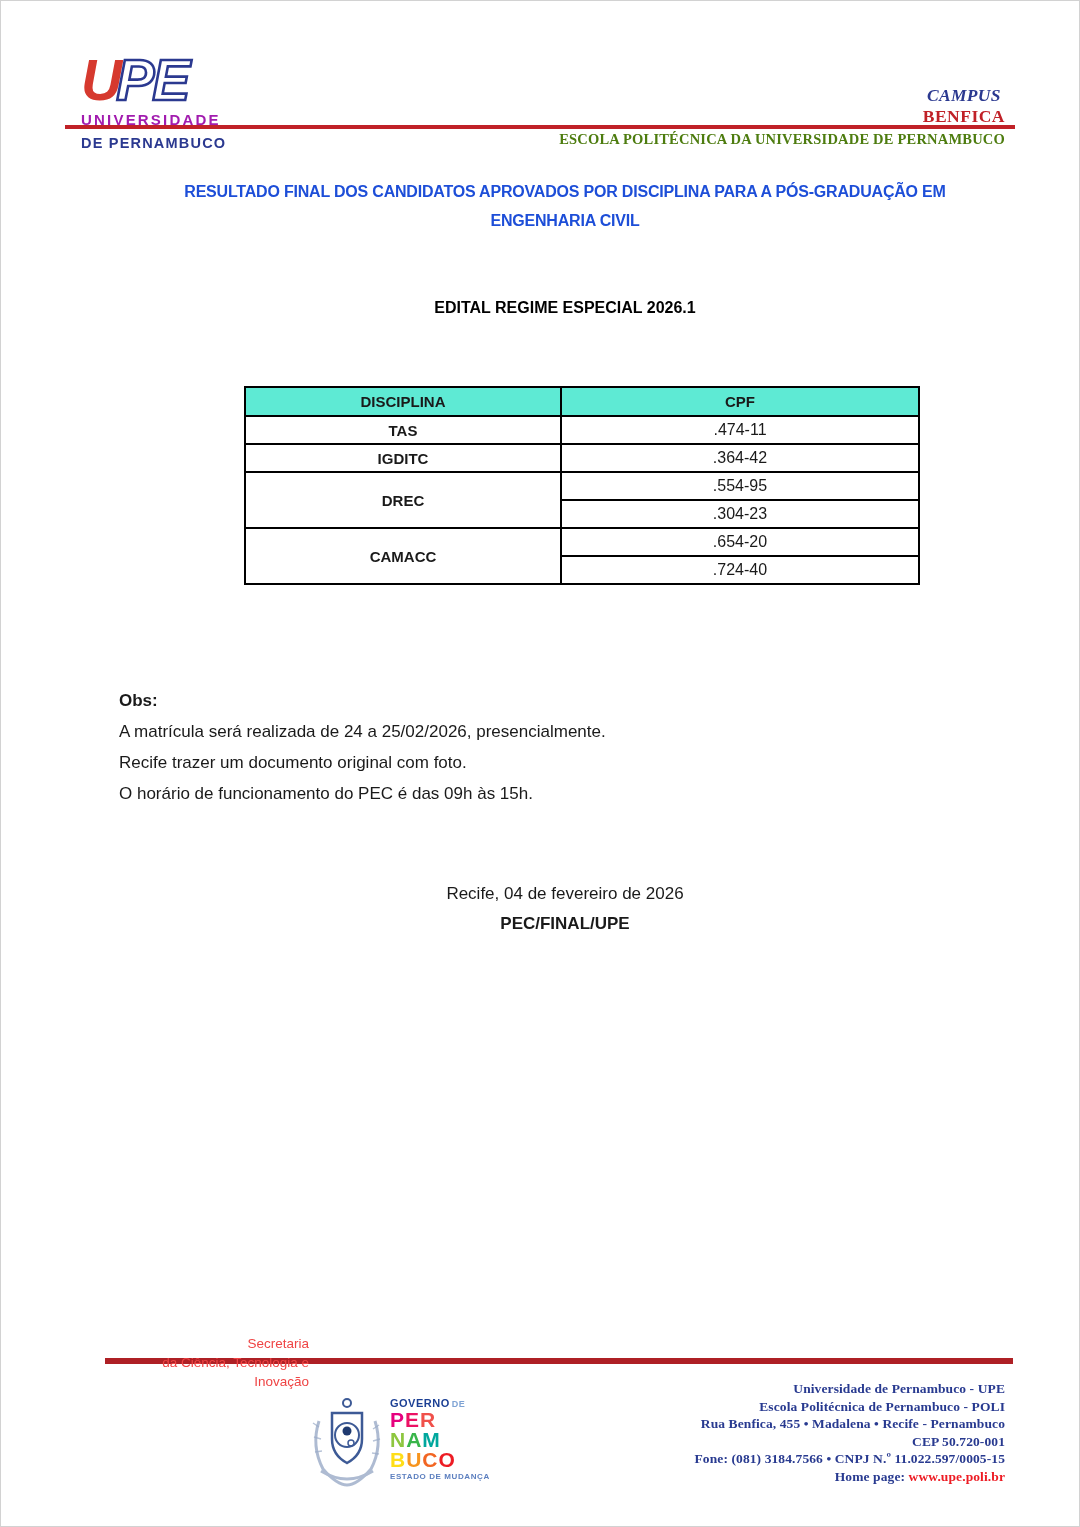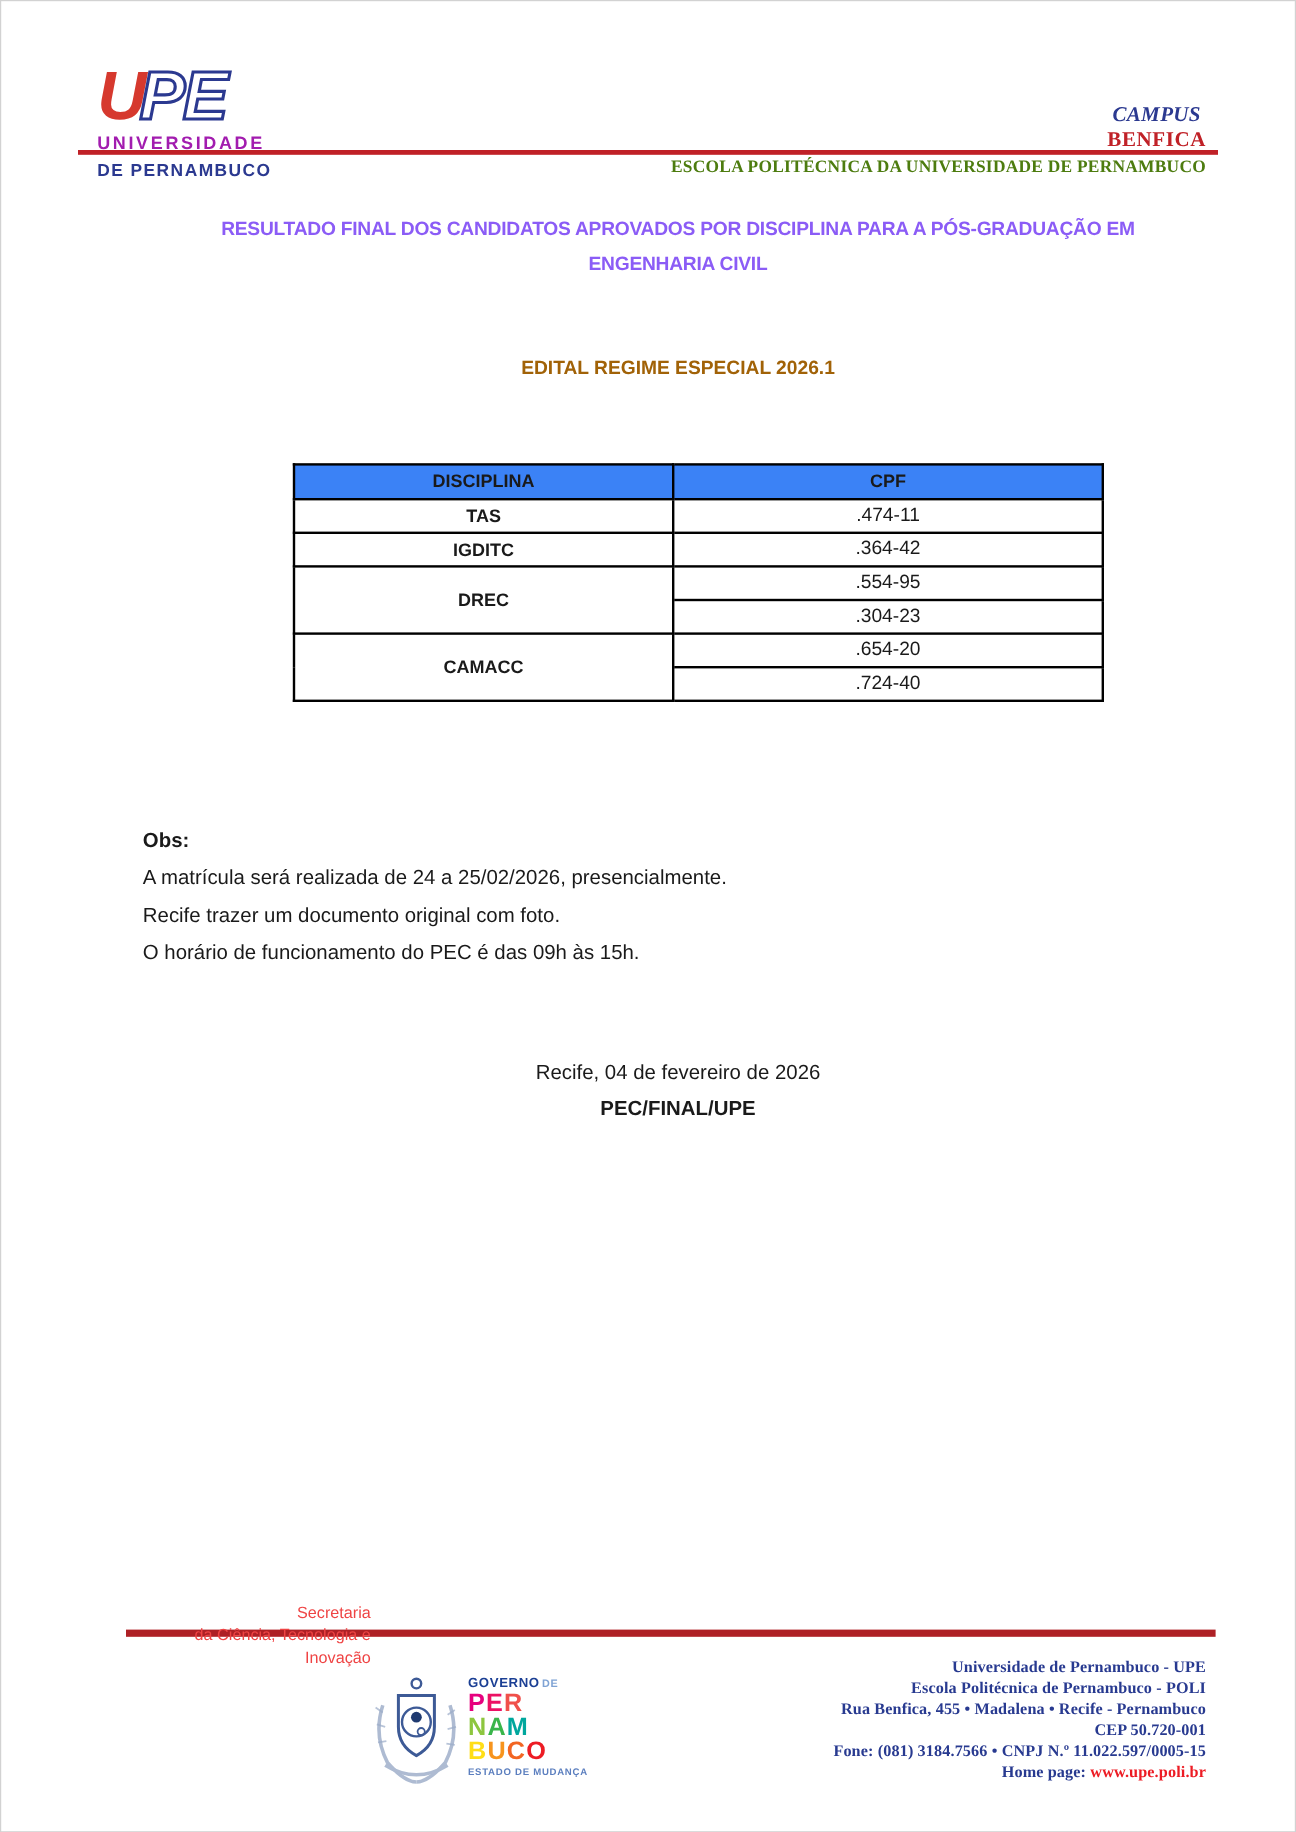--- a/index.html
+++ b/index.html
@@ -20,29 +20,29 @@
   .red-rule { position:absolute; left:64px; top:124px; width:950px; height:4px; background:#c02127; }
   .campus-block { position:absolute; right:74px; top:84px; text-align:right;
                   font-family:"Liberation Serif", serif; font-size:17.5px; line-height:21px; }
   .campus-label { font-style:italic; font-weight:bold; color:#2b3990; letter-spacing:0.3px;text-align:center; }
   .campus-name  { font-weight:bold; color:#c02127; letter-spacing:0.5px; }
   .school-line { position:absolute; right:74px; top:130px; font-family:"Liberation Serif", serif;
                  font-weight:bold; color:#4d7c0f; font-size:14.5px; letter-spacing:0.2px; }
   
   .content { position:absolute; left:118px; top:0; width:892px; }
   .doc-title { position:absolute; top:176px; width:100%; text-align:center;
-               font-size:16px; font-weight:bold; line-height:29px; letter-spacing:-0.2px; color:#8b5cf6; }
+               font-size:16px; font-weight:bold; line-height:29px; letter-spacing:-0.2px; color:#1d4ed8; }
   .edital { position:absolute; top:298px; width:100%; text-align:center;
-            font-size:16px; font-weight:bold; color:#a16207; }
+            font-size:16px; font-weight:bold; color:#000000; }
   table.results { position:absolute; left:243px; top:385px; width:674px;
                   border-collapse:collapse; table-layout:fixed; }
   table.results col.c1 { width:316px; }
   table.results col.c2 { width:358px; }
   table.results th, table.results td { border:2px solid #000; text-align:center; vertical-align:middle; }
-  table.results th { background:#3b82f6; height:29px; font-size:15px; font-weight:bold; }
+  table.results th { background:#5eead4; height:29px; font-size:15px; font-weight:bold; }
   table.results td { height:28px; font-size:16px; }
   table.results td.disc { font-weight:bold; font-size:15px; }
   .obs { position:absolute; left:118px; top:684px; font-size:17px; line-height:31px; }
   .obs .obs-label { font-weight:bold; }
   .signature { position:absolute; top:878px; width:100%; text-align:center;
                font-size:17px; line-height:30px; }
   .signature .bold { font-weight:bold; }
   
   .footer-rule { position:absolute; left:104px; top:1357px; width:908px; height:6px; background:#ae2025; }
   .footer-right { position:absolute; right:74px; top:1379px; text-align:right;

